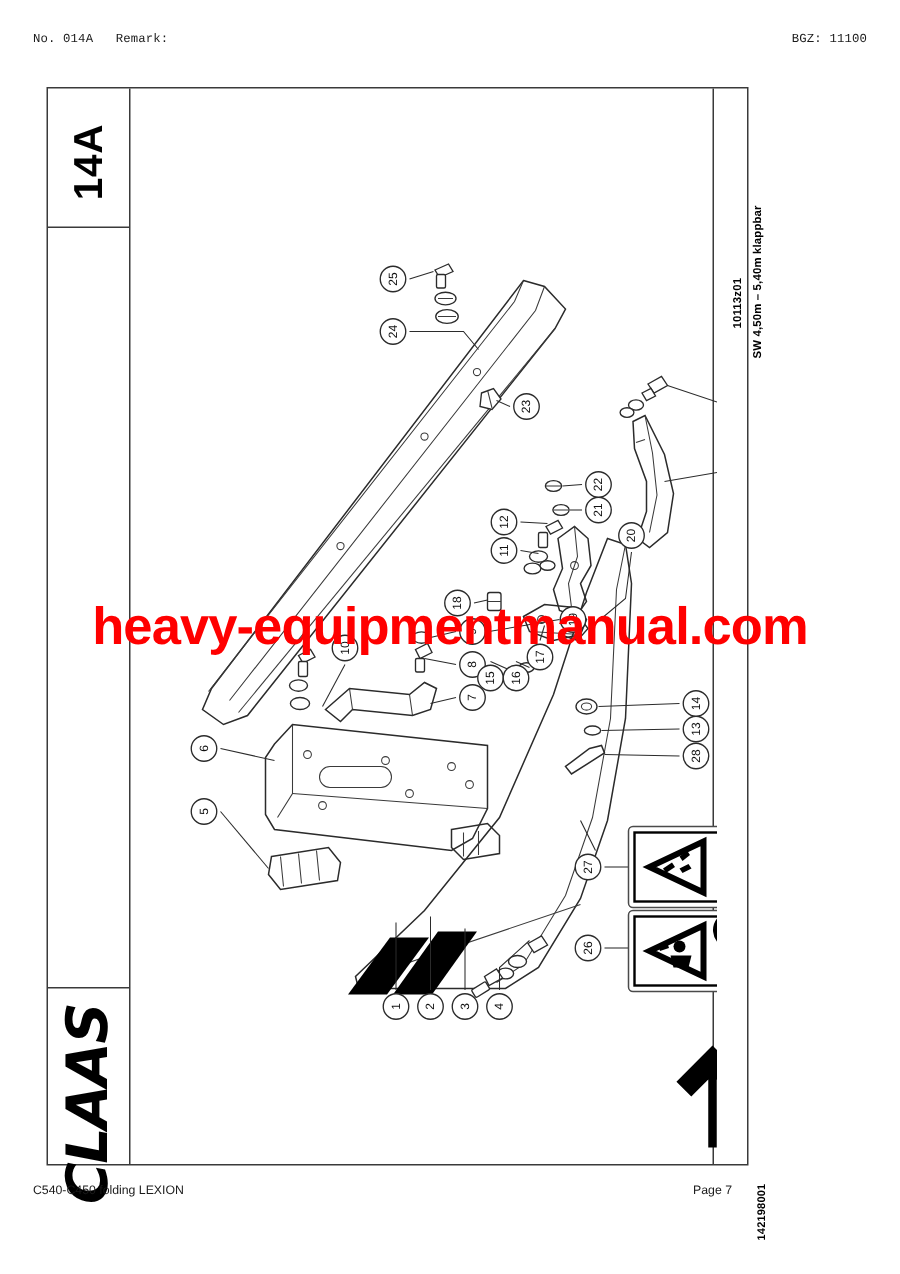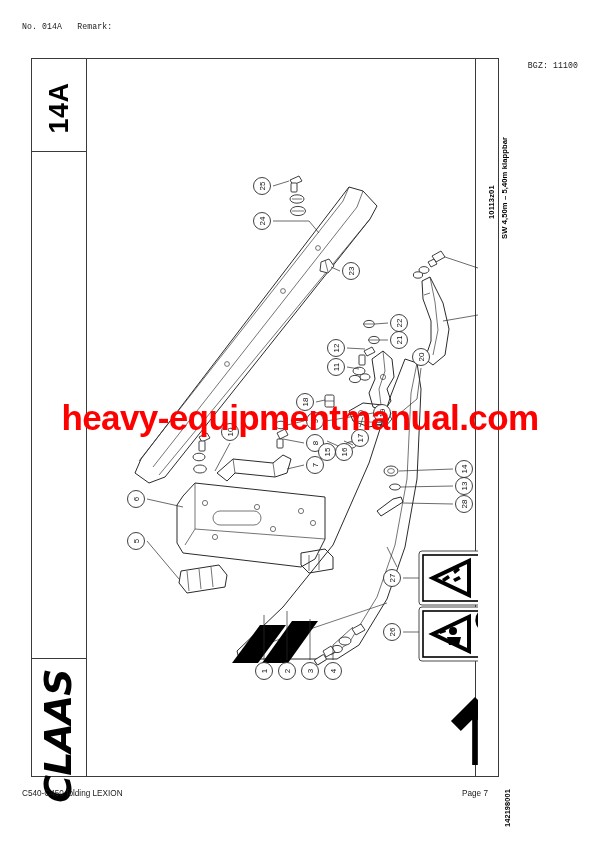--- a/index.html
+++ b/index.html
@@ -33,21 +33,20 @@
     top: 0;
     white-space: pre;
     letter-spacing: 0.1px;
   }
   .hdr-right {
     position: absolute;
     right: 22px;
     top: 0;
     white-space: pre;
     letter-spacing: 0.1px;
-    margin-top: 39px;
   }
 
   
   .page-footer {
     position: absolute;
     top: 789px;
     left: 0;
     width: 510px;
     height: 14px;
     font-size: 8.2px;

